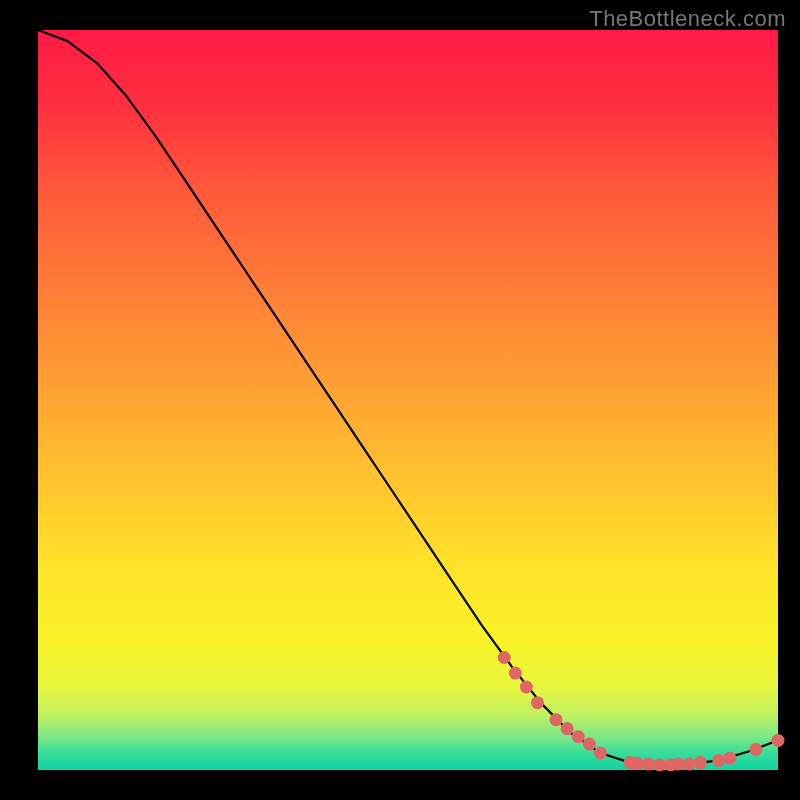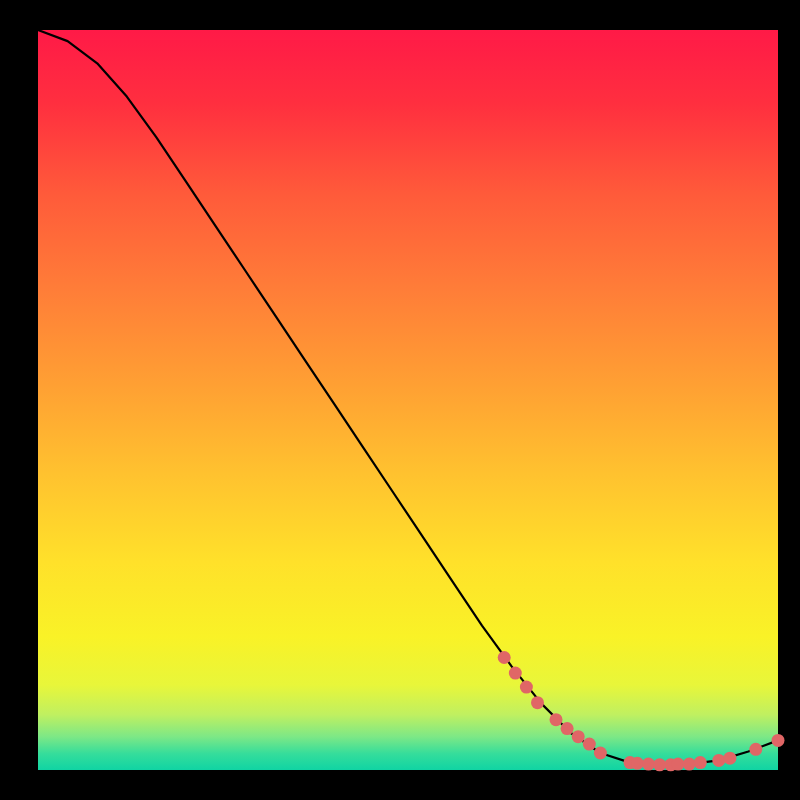--- a/index.html
+++ b/index.html
@@ -26,20 +26,21 @@
     z-index: 5;
   }
   svg {
     display: block;
   }
 </style>
 </head>
 <body>
 
 <div class="container">
+  <div class="watermark">TheBottleneck.com</div>
   <svg id="chart-svg" width="800" height="800" viewBox="0 0 800 800">
     <defs>
       <linearGradient id="bg-grad" x1="0" y1="0" x2="0" y2="1">
           <stop offset="0.00%" stop-color="#ff1a47"></stop>
           <stop offset="10.00%" stop-color="#ff2f3f"></stop>
           <stop offset="22.00%" stop-color="#ff5a3a"></stop>
           <stop offset="35.00%" stop-color="#ff7d38"></stop>
           <stop offset="48.00%" stop-color="#ffa033"></stop>
           <stop offset="60.00%" stop-color="#ffc22f"></stop>
           <stop offset="72.00%" stop-color="#ffe12a"></stop>

